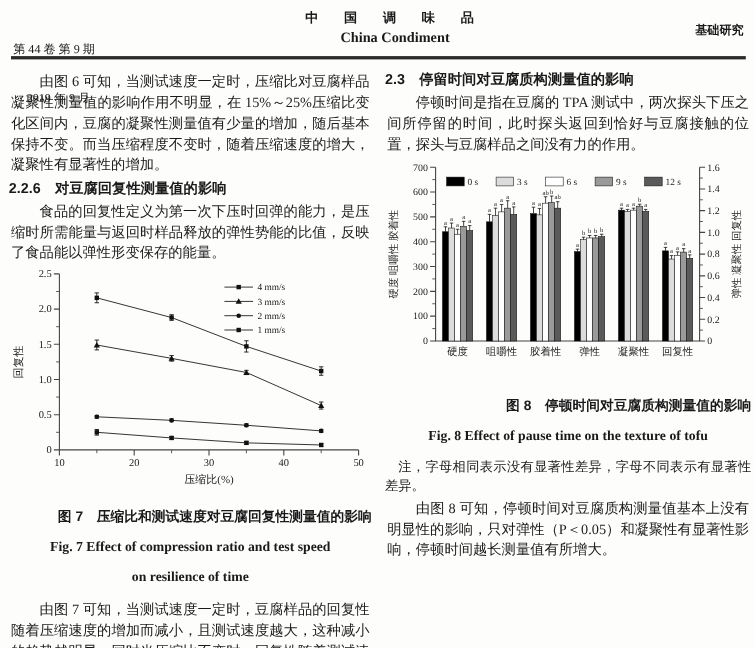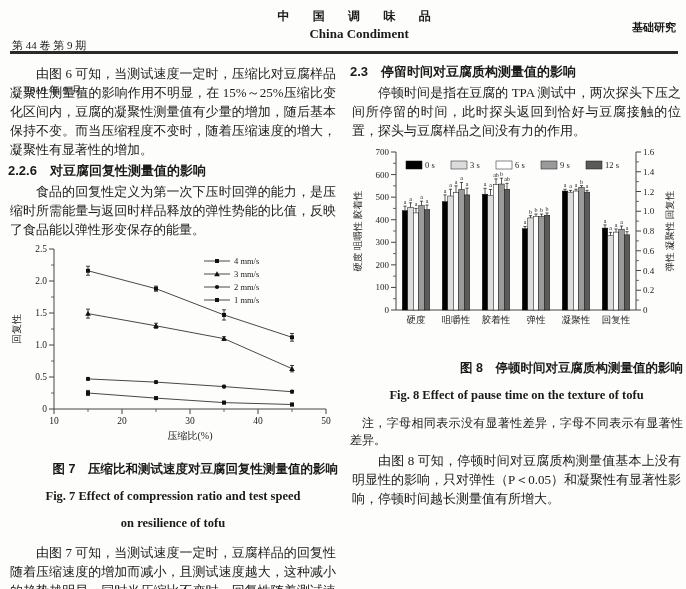--- a/index.html
+++ b/index.html
@@ -164,21 +164,21 @@
             <text x="226" y="36" font-size="8.5">3 mm/s</text>
             <line x1="196" y1="46" x2="222" y2="46" stroke="#333" stroke-width="0.9"></line>
             <circle cx="209" cy="46" r="2.1" fill="#111"></circle>
             <text x="226" y="49" font-size="8.5">2 mm/s</text>
             <line x1="196" y1="59" x2="222" y2="59" stroke="#333" stroke-width="0.9"></line>
             <rect x="207" y="57" width="4" height="4" fill="#111"></rect>
             <text x="226" y="62" font-size="8.5">1 mm/s</text>
           </svg>
         <p class="cap-zh">图 7　压缩比和测试速度对豆腐回复性测量值的影响</p>
         <p class="cap-en">Fig. 7 Effect of compression ratio and test speed</p>
-        <p class="cap-en">on resilience of tofu</p>
+        <p class="cap-en">on resilience of time</p>
       </div>
       <p class="body" style="margin-top:3px">由图 7 可知，当测试速度一定时，豆腐样品的回复性随着压缩速度的增加而减小，且测试速度越大，这种减小的趋势越明显。同时当压缩比不变时，回复性随着测试速度的提高而显著增加。</p>
     </div>
 
     <div class="col">
       <p class="h3">2.3　停留时间对豆腐质构测量值的影响</p>
       <p class="body">停顿时间是指在豆腐的 TPA 测试中，两次探头下压之间所停留的时间，此时探头返回到恰好与豆腐接触的位置，探头与豆腐样品之间没有力的作用。</p>
       <div class="figwrap">
         <svg id="fig8svg" width="334" height="214" viewBox="0 0 334 214">
             <path d="M46,10 L46,168 L286,168 L286,10" fill="none" stroke="#444" stroke-width="1"></path>

